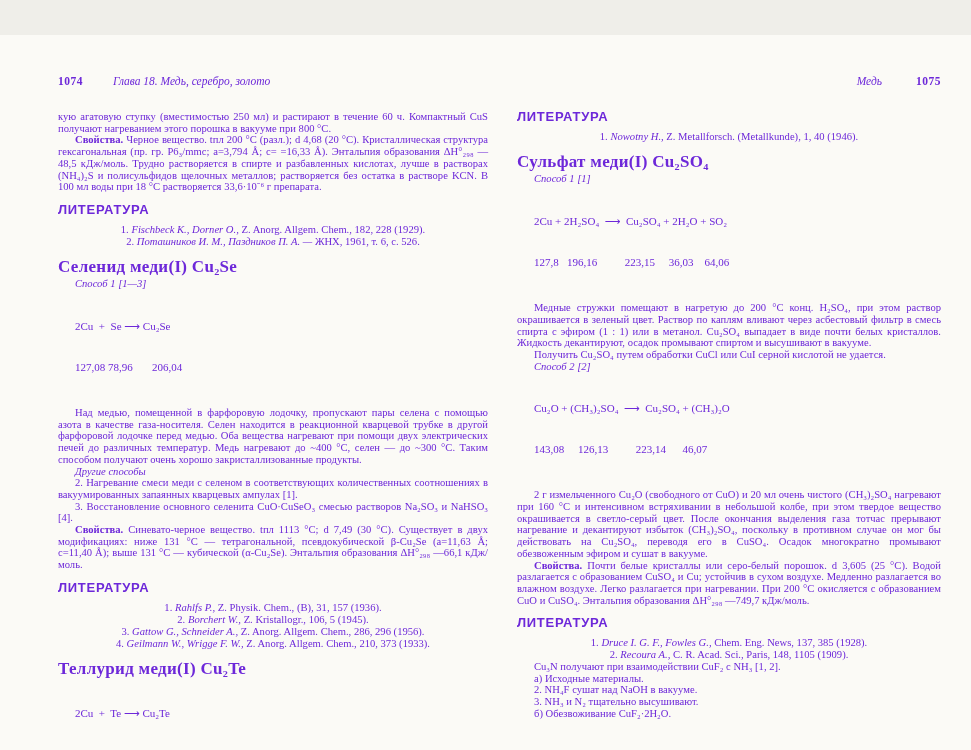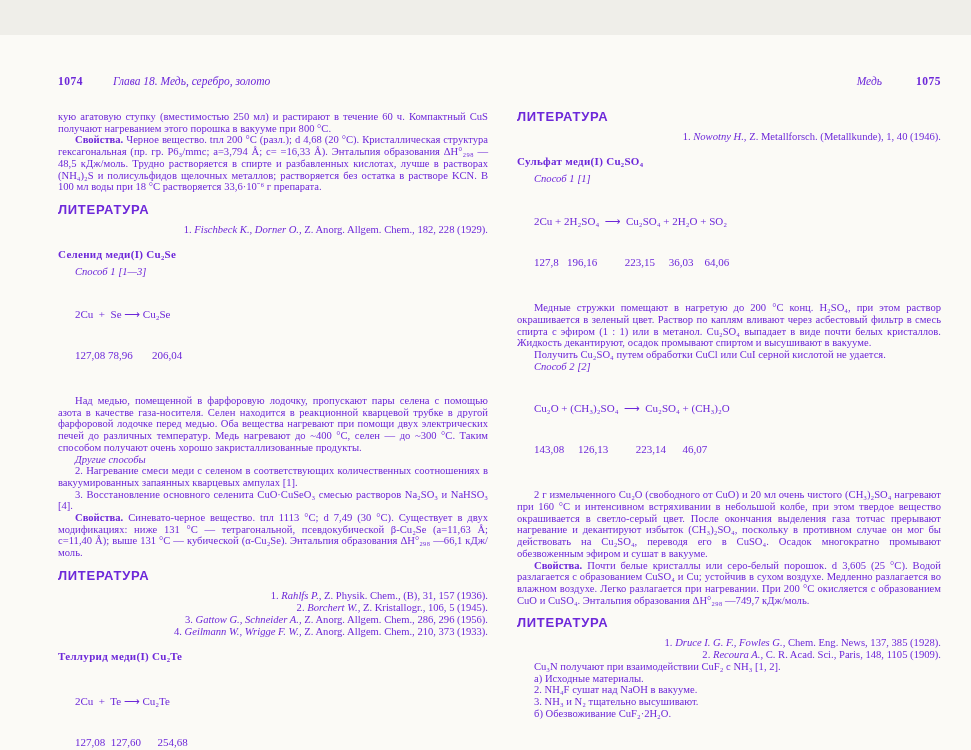--- a/index.html
+++ b/index.html
@@ -34,25 +34,25 @@
   .body-text p{margin:0;text-indent:17px;}
   p.noindent{text-indent:0;}
   .props{margin-top:7px;}
   .lead{font-weight:bold;}
 
   .lit-label{
     font-family:"Liberation Sans", sans-serif;
     font-weight:bold;font-size:13px;letter-spacing:0.7px;
     margin:11px 0 8px;text-align:left;text-indent:0;
   }
-  .ref{text-indent:0;text-align:right;line-height:12px;}
+  .ref{text-indent:0;text-align:center;line-height:12px;}
   .ref .authors{font-style:italic;}
 
   .sect-head{
-    font-size:11px;font-weight:bold;
+    font-size:17px;font-weight:bold;
     margin:13px 0 6px;text-align:left;text-indent:0;
     letter-spacing:0.3px;
   }
   .method{font-style:italic;text-indent:17px;margin-top:3px;}
   .equation{
     white-space:pre;text-align:left;
     padding-left:17px;margin:3px 0 6px;
     font-size:11px;line-height:13.5px;
   }
   .mt4{margin-top:4px;} .mt7{margin-top:7px;}
@@ -69,20 +69,21 @@
       <span class="ch">Глава 18. Медь, серебро, золото</span>
     </div>
 
     <div class="body-text">
       <p class="noindent">кую агатовую ступку (вместимостью 250 мл) и растирают в течение 60 ч. Компактный CuS получают нагреванием этого порошка в вакууме при 800 °C.</p>
 
       <p class="props"><span class="lead">Свойства.</span> <span>Черное вещество. tпл 200 °C (разл.); d 4,68 (20 °C). Кристаллическая структура гексагональная (пр. гр. P6₃/mmc; a=3,794 Å; c= =16,33 Å). Энтальпия образования ΔH°₂₉₈ —48,5 кДж/моль. Трудно растворяется в спирте и разбавленных кислотах, лучше в растворах (NH₄)₂S и полисульфидов щелочных металлов; растворяется без остатка в растворе KCN. В 100 мл воды при 18 °C растворяется 33,6·10⁻⁶ г препарата.</span></p>
 
       <div class="lit-label">ЛИТЕРАТУРА</div>
       <div class="ref"><span>1.</span> <span class="authors">Fischbeck K., Dorner O.,</span> <span>Z. Anorg. Allgem. Chem., 182, 228 (1929).</span></div>
+      <div class="ref"><span>2.</span> <span class="authors">Поташников И. М., Паздников П. А. —</span> <span>ЖНХ, 1961, т. 6, с. 526.</span></div>
 
       <div class="sect-head">Селенид меди(I) Cu₂Se</div>
       <p class="method">Способ 1 [1—3]</p>
       <div class="equation">
         <div>2Cu  +  Se ⟶ Cu₂Se</div>
         <div>127,08 78,96       206,04</div>
       </div>
       <p class="mt4">Над медью, помещенной в фарфоровую лодочку, пропускают пары селена с помощью азота в качестве газа-носителя. Селен находится в реакционной кварцевой трубке в другой фарфоровой лодочке перед медью. Оба вещества нагревают при помощи двух электрических печей до различных температур. Медь нагревают до ~400 °C, селен — до ~300 °C. Таким способом получают очень хорошо закристаллизованные продукты.</p>
       <p class="method">Другие способы</p>
       <p>2. Нагревание смеси меди с селеном в соответствующих количественных соотношениях в вакуумированных запаянных кварцевых ампулах [1].</p>

